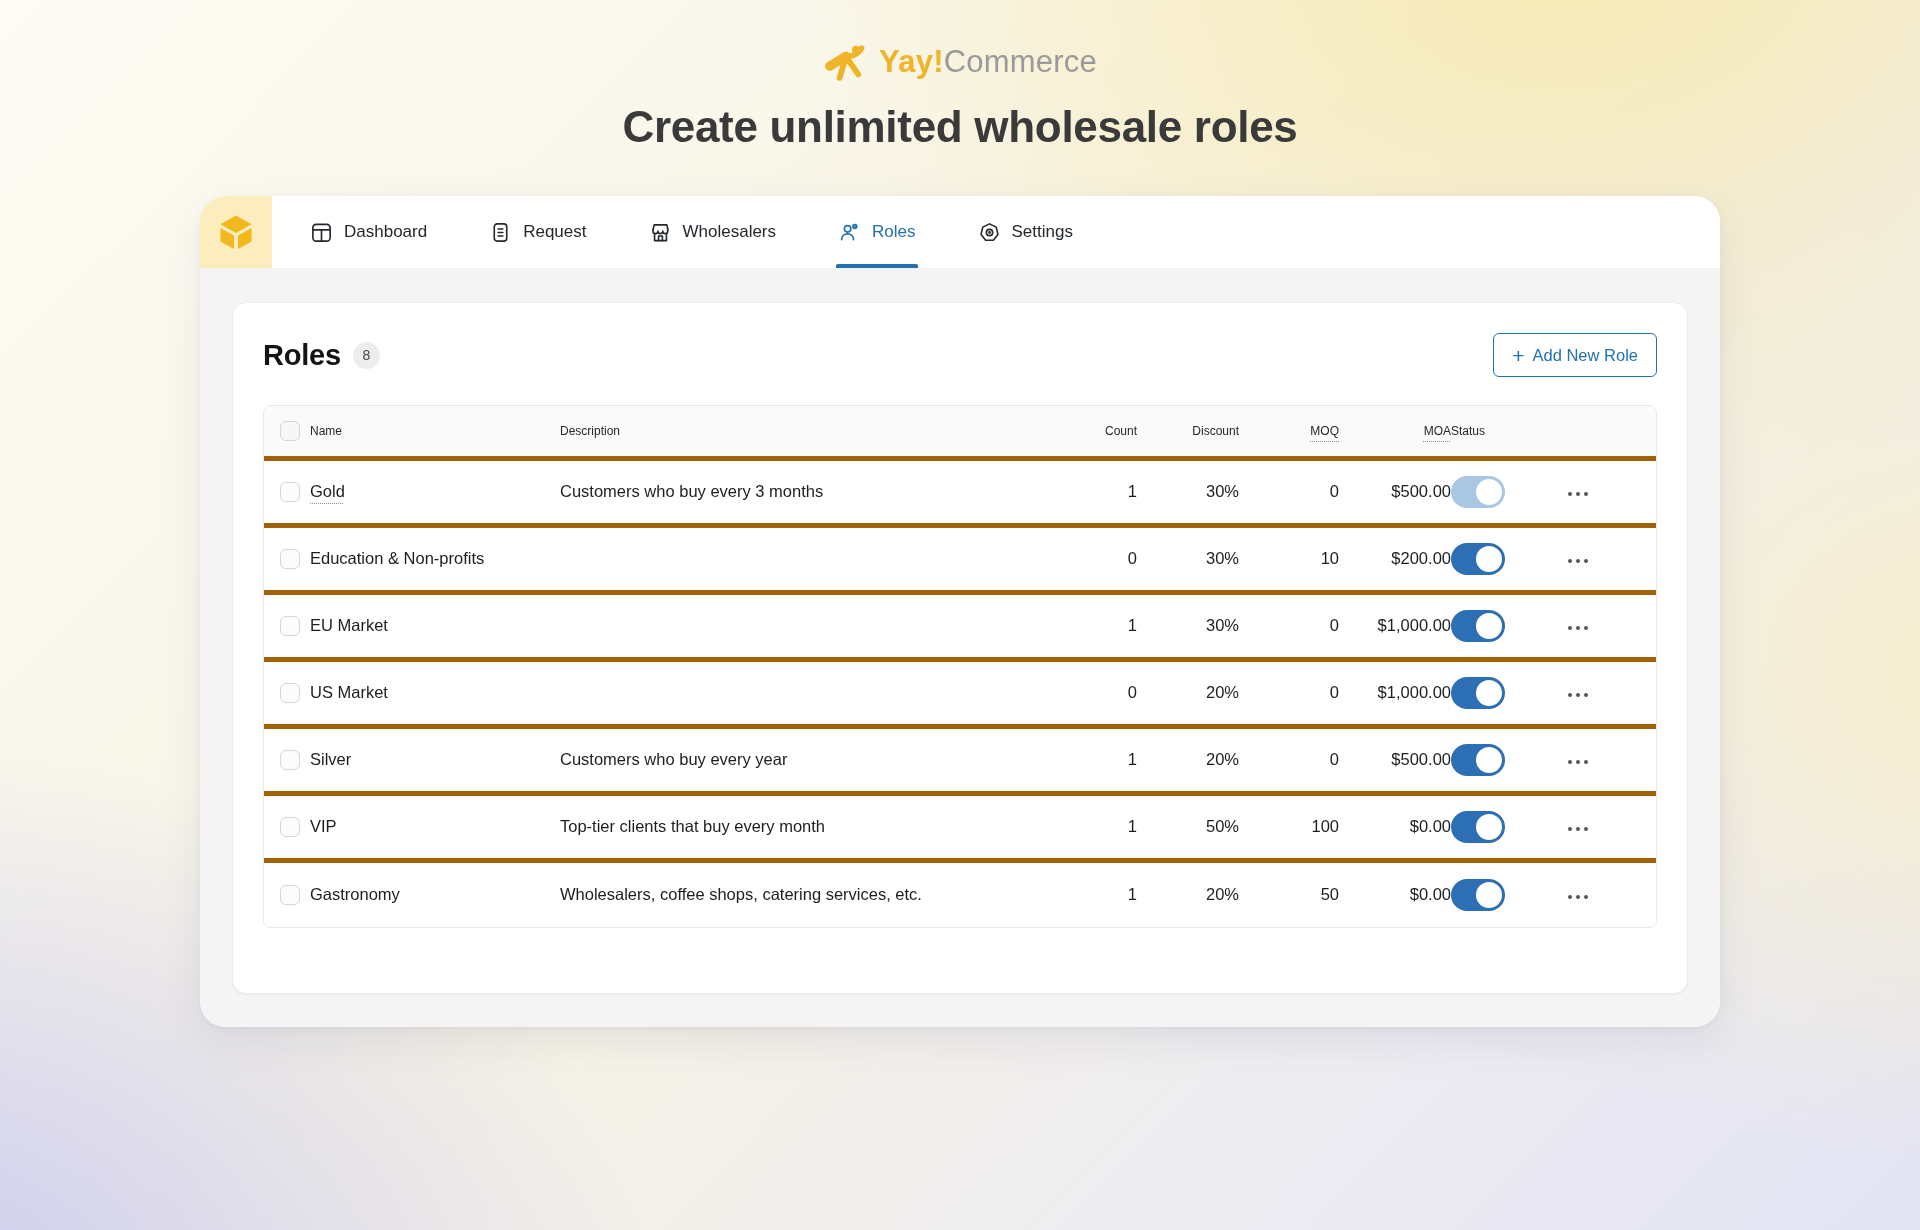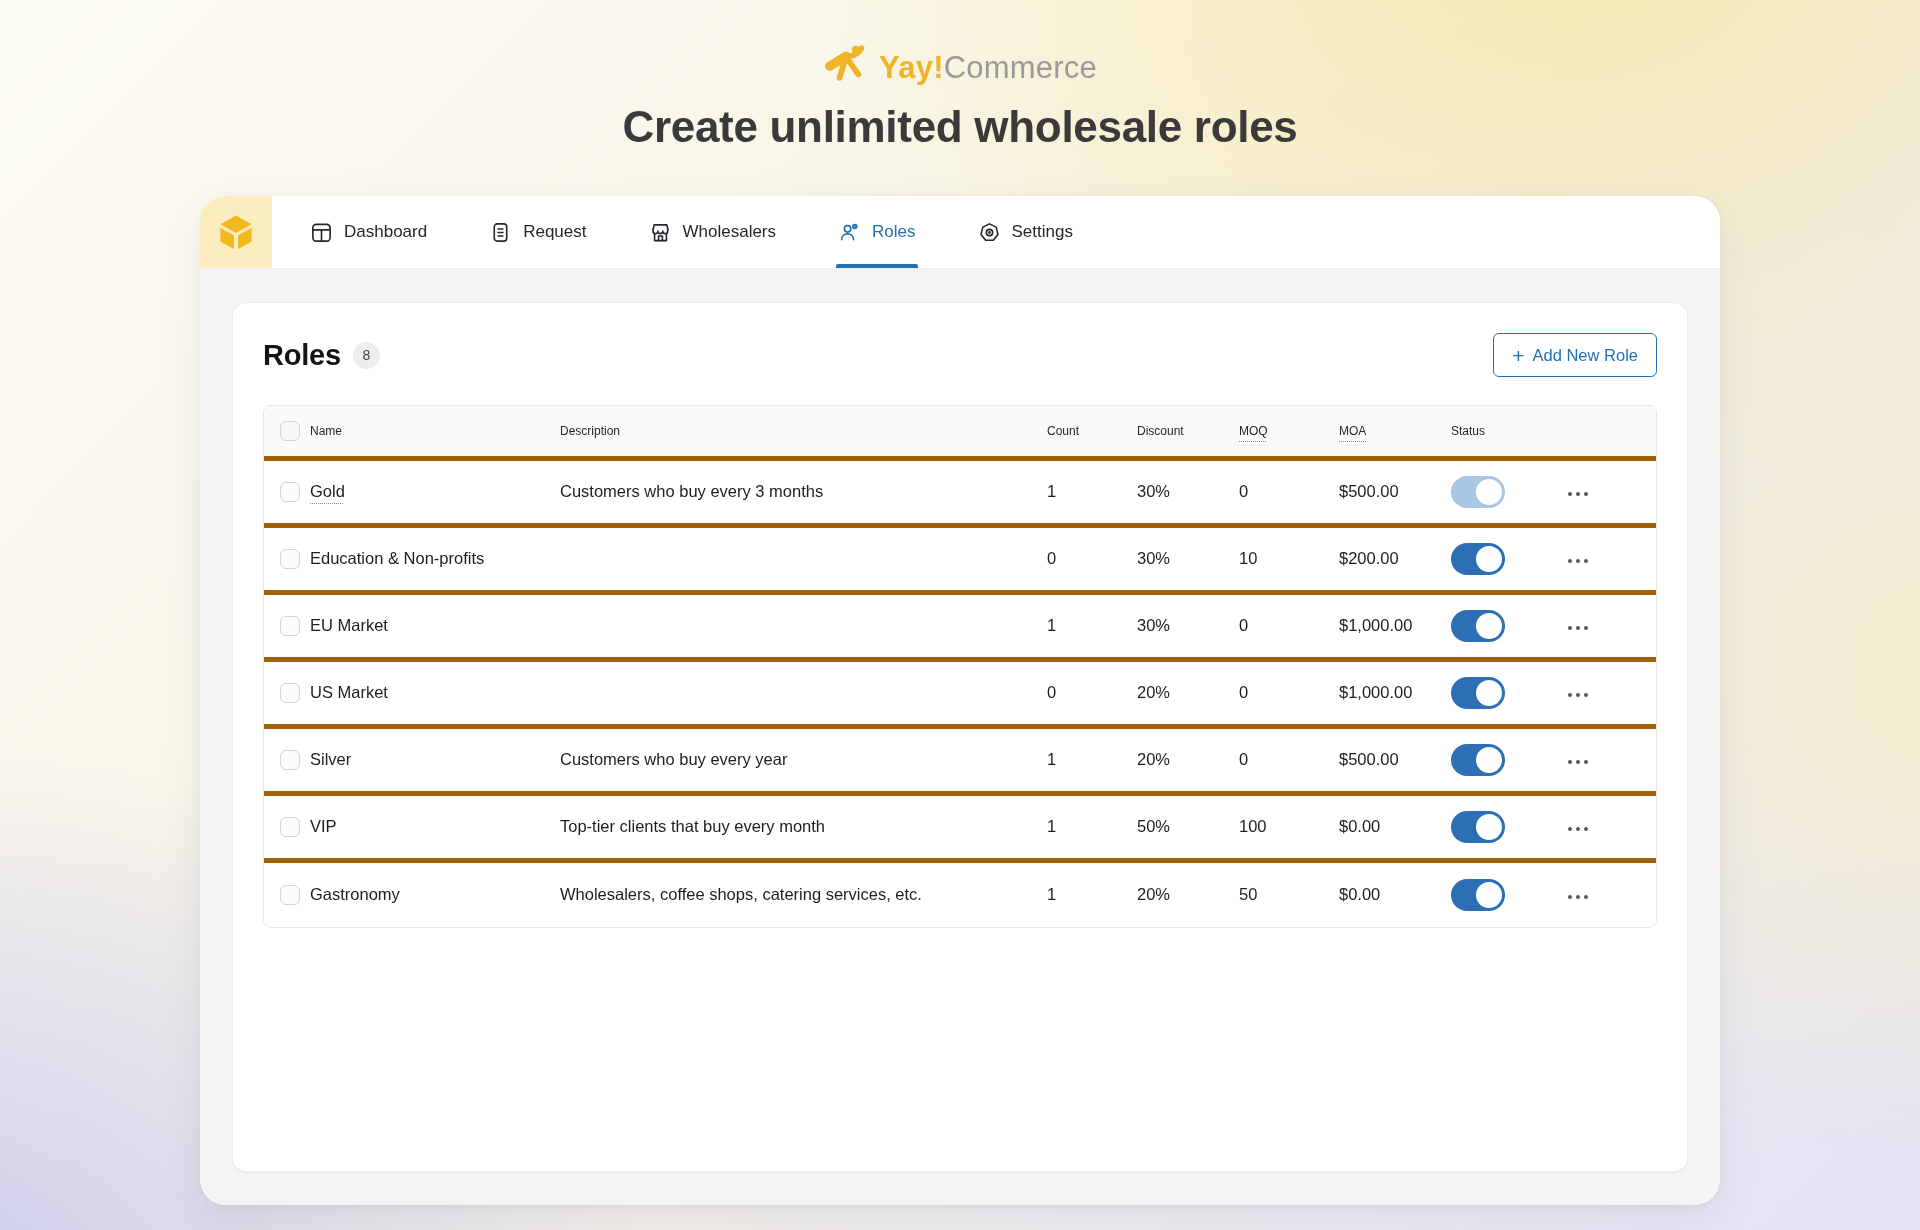--- a/index.html
+++ b/index.html
@@ -16,32 +16,32 @@
     font-family:"Liberation Sans","DejaVu Sans",sans-serif;
     color:var(--ink);
     background:
       radial-gradient(1100px 800px at 82% -5%, rgba(247,233,176,.95), rgba(247,233,176,0) 70%),
       radial-gradient(900px 700px at 104% 55%, rgba(250,240,198,.85), rgba(250,240,198,0) 70%),
       radial-gradient(1100px 850px at -6% 108%, rgba(198,198,240,.95), rgba(205,205,242,0) 70%),
       linear-gradient(135deg,#fdfcf4 0%,#f7f3e4 45%,#ecebf2 80%,#e3e3f4 100%);
   }
 
   
-  .brand-row{display:flex;justify-content:center;align-items:flex-end;gap:10px;padding-top:44px;}
+  .brand-row{display:flex;justify-content:center;align-items:flex-start;gap:10px;padding-top:44px;}
   .brand-mark{width:46px;height:42px;flex:0 0 auto;}
   .brand-text{font-size:31px;font-weight:700;letter-spacing:.2px;}
   .brand-text .yay{color:var(--brand-yellow);}
   .brand-text .commerce{color:var(--brand-gray);font-weight:500;}
   .headline{text-align:center;font-size:44px;font-weight:700;color:#3a3a3a;letter-spacing:-.3px;margin-top:16px;}
 
   
   .window{
     width:1520px;margin:44px auto 0;background:#fff;border-radius:26px;
     box-shadow:0 14px 40px rgba(80,80,120,.10), 0 2px 6px rgba(80,80,120,.06);
-    overflow:hidden;height:1009px;display:flex;flex-direction:column;
+    overflow:hidden;height:831px;display:flex;flex-direction:column;
   }
   .navbar{height:73px;background:#fff;display:flex;align-items:stretch;border-bottom:1px solid #f0f0f1;flex:0 0 auto;}
   .logo-box{width:72px;background:#FCEDBE;display:flex;align-items:center;justify-content:center;}
   .logo-box svg{width:44px;height:44px;}
   .nav-items{display:flex;align-items:stretch;margin-left:38px;gap:62px;}
   .nav-item{display:flex;align-items:center;gap:11px;position:relative;cursor:pointer;color:#23282d;font-size:17px;}
   .nav-item svg{width:23px;height:23px;stroke:currentColor;fill:none;stroke-width:1.7;stroke-linecap:round;stroke-linejoin:round;}
   .nav-item.active{color:var(--accent);}
   .nav-item.active::after{content:"";position:absolute;left:-2px;right:-2px;bottom:0;height:4px;background:var(--accent);border-radius:2px 2px 0 0;}
 
@@ -56,21 +56,21 @@
   .add-btn .plus{font-size:21px;line-height:1;font-weight:400;}
 
   
   .table-wrap{border:1px solid #e7e7e9;border-radius:8px;overflow:hidden;}
   table{width:100%;border-collapse:collapse;table-layout:fixed;}
   col.c-check{width:46px;} col.c-name{width:250px;} col.c-desc{width:487px;}
   col.c-count{width:90px;} col.c-discount{width:102px;} col.c-moq{width:100px;}
   col.c-moa{width:112px;} col.c-status{width:115px;} col.c-actions{width:93px;}
   thead tr{background:#fafafa;height:52px;}
   th{font-weight:400;font-size:12px;color:#23282d;text-align:left;}
-  th.num,td.num{text-align:left;}
+  th.num,td.num{text-align:right;}
   tbody tr{height:67px;border-top:5px solid #a16207;background:#fff;}
   td{font-size:16.5px;color:#1e1e1e;}
   .pad-first{padding-left:16px;}
   .dotted{text-decoration:underline dotted #8c8f94;text-decoration-thickness:1px;text-underline-offset:6px;}
   .checkbox{display:inline-block;width:20px;height:20px;border:1px solid #d5d5d8;border-radius:6px;background:#fcfcfc;cursor:pointer;vertical-align:middle;}
   thead .checkbox{background:#f7f7f8;}
   .name-text{cursor:pointer;}
   .toggle{display:inline-block;width:54px;height:32px;border-radius:16px;position:relative;cursor:pointer;vertical-align:middle;}
   .toggle.on{background:var(--toggle-on);}
   .toggle.on-light{background:var(--toggle-light);}

